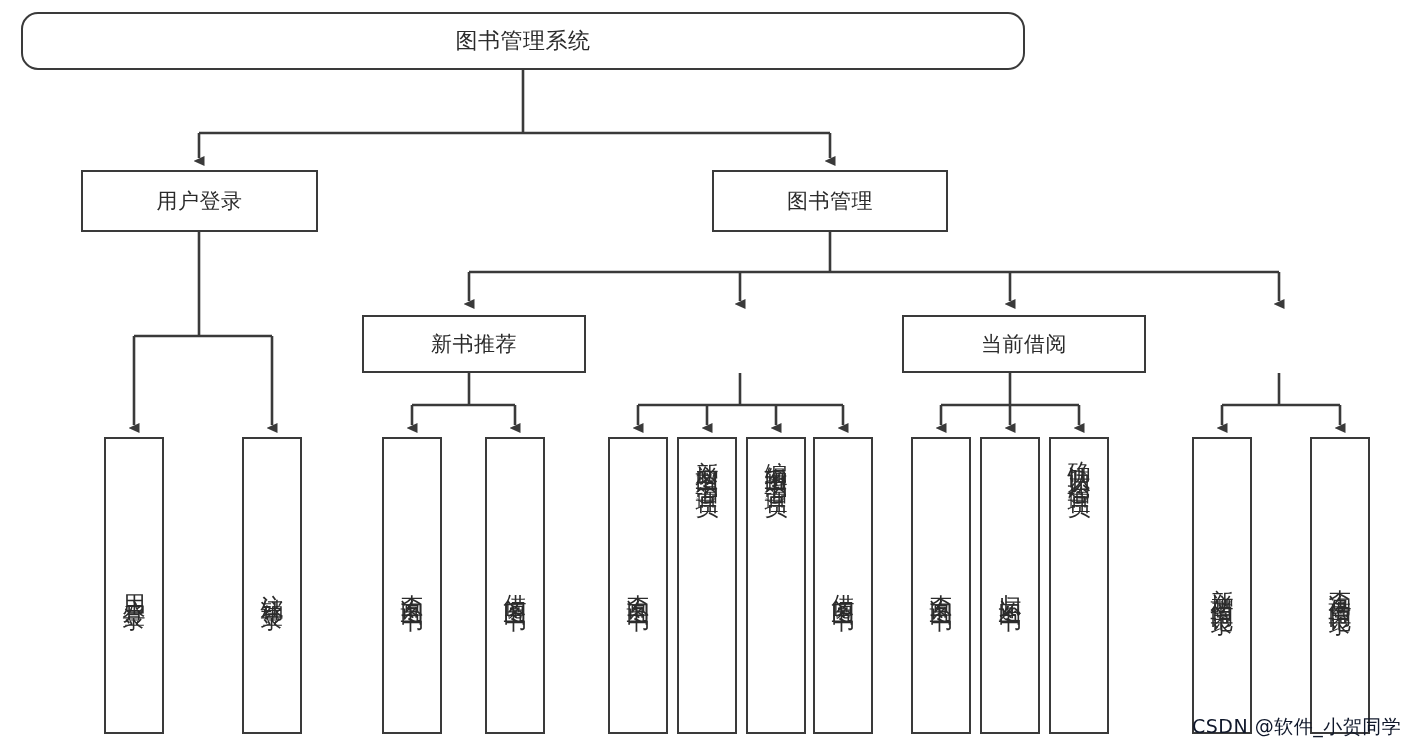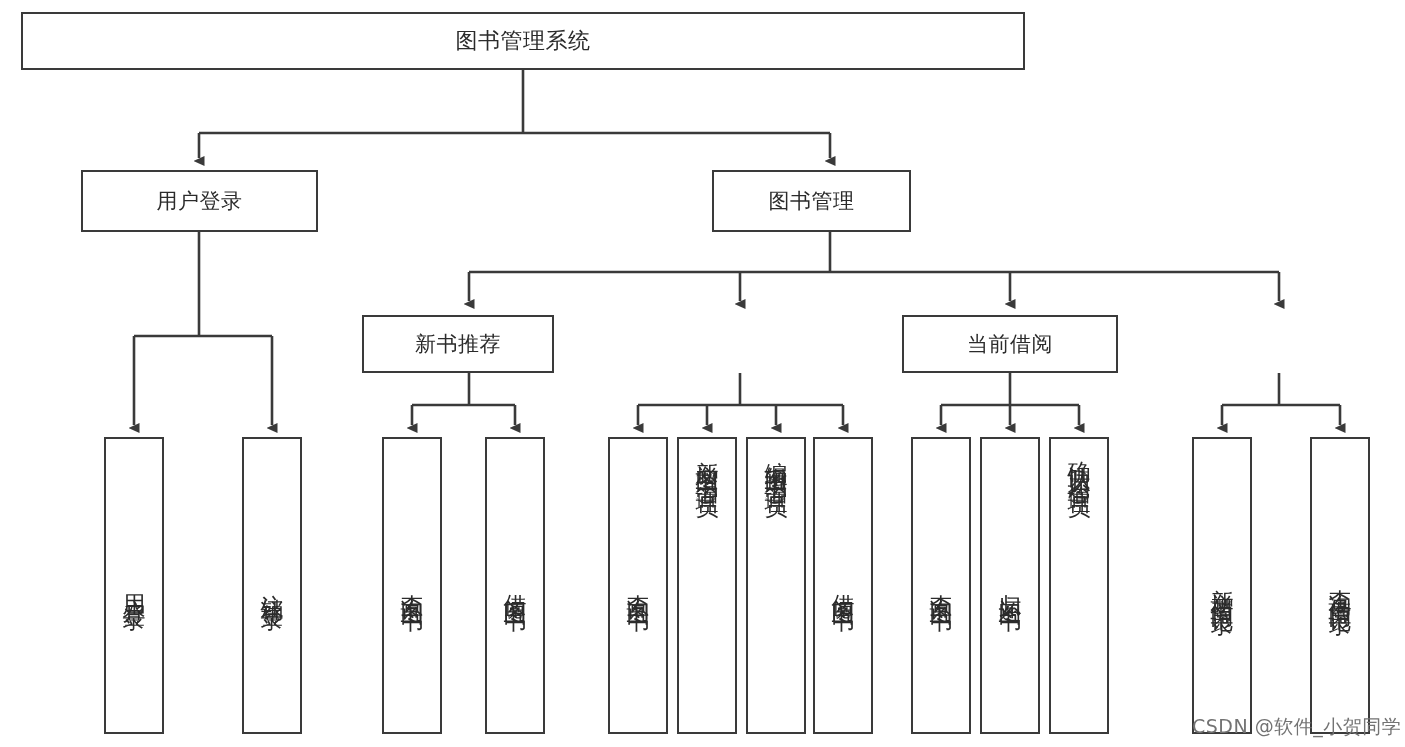--- a/index.html
+++ b/index.html
@@ -63,21 +63,21 @@
     letter-spacing: 5px;
     white-space: nowrap;
   }
   
   .node.vert.centered {
     align-items: center;
     padding-top: 0;
   }
   .watermark {
     position: absolute;
-    color: #737373;
+    color: #0f172a;
     font-size: 19px;
     white-space: nowrap;
     z-index: 5;
     letter-spacing: 0.5px;
   }
 </style>
 </head>
 <body>
 
 <div id="diagram-root">
@@ -126,38 +126,38 @@
       <path d="M1010,405 L1010,425" marker-end="url(#arrowhead)"></path>
       <path d="M1079,405 L1079,425" marker-end="url(#arrowhead)"></path>
 
       <path d="M1279,373 L1279,405"></path>
       <path d="M1222,405 L1340,405"></path>
       <path d="M1222,405 L1222,425" marker-end="url(#arrowhead)"></path>
       <path d="M1340,405 L1340,425" marker-end="url(#arrowhead)"></path>
     </g>
   </svg>
 
-  <div class="node horiz root" style="left:21px; top:12px; width:1004px; height:58px;">
+  <div class="node horiz root" style="left:21px; top:12px; width:1004px; height:58px;border-radius:17px;">
     <span class="node-label">图书管理系统</span>
   </div>
 
   <div class="node horiz" style="left:81px; top:170px; width:237px; height:62px;">
     <span class="node-label">用户登录</span>
   </div>
 
-  <div class="node horiz" style="left:712px; top:170px; width:199px; height:62px;">
+  <div class="node horiz" style="left:712px; top:170px; width:236px; height:62px;">
     <span class="node-label">图书管理</span>
   </div>
 
-  <div class="node horiz" style="left:362px; top:315px; width:192px; height:58px;">
+  <div class="node horiz" style="left:362px; top:315px; width:224px; height:58px;">
     <span class="node-label">新书推荐</span>
   </div>
 
 
-  <div class="node horiz" style="left:902px; top:315px; width:216px; height:58px;">
+  <div class="node horiz" style="left:902px; top:315px; width:244px; height:58px;">
     <span class="node-label">当前借阅</span>
   </div>
 
 
   <div class="node vert centered" style="left:104px; top:437px; width:60px; height:297px;">
     <span class="node-label">用户登录</span>
   </div>
 
   <div class="node vert centered" style="left:242px; top:437px; width:60px; height:297px;">
     <span class="node-label">注销登录</span>

